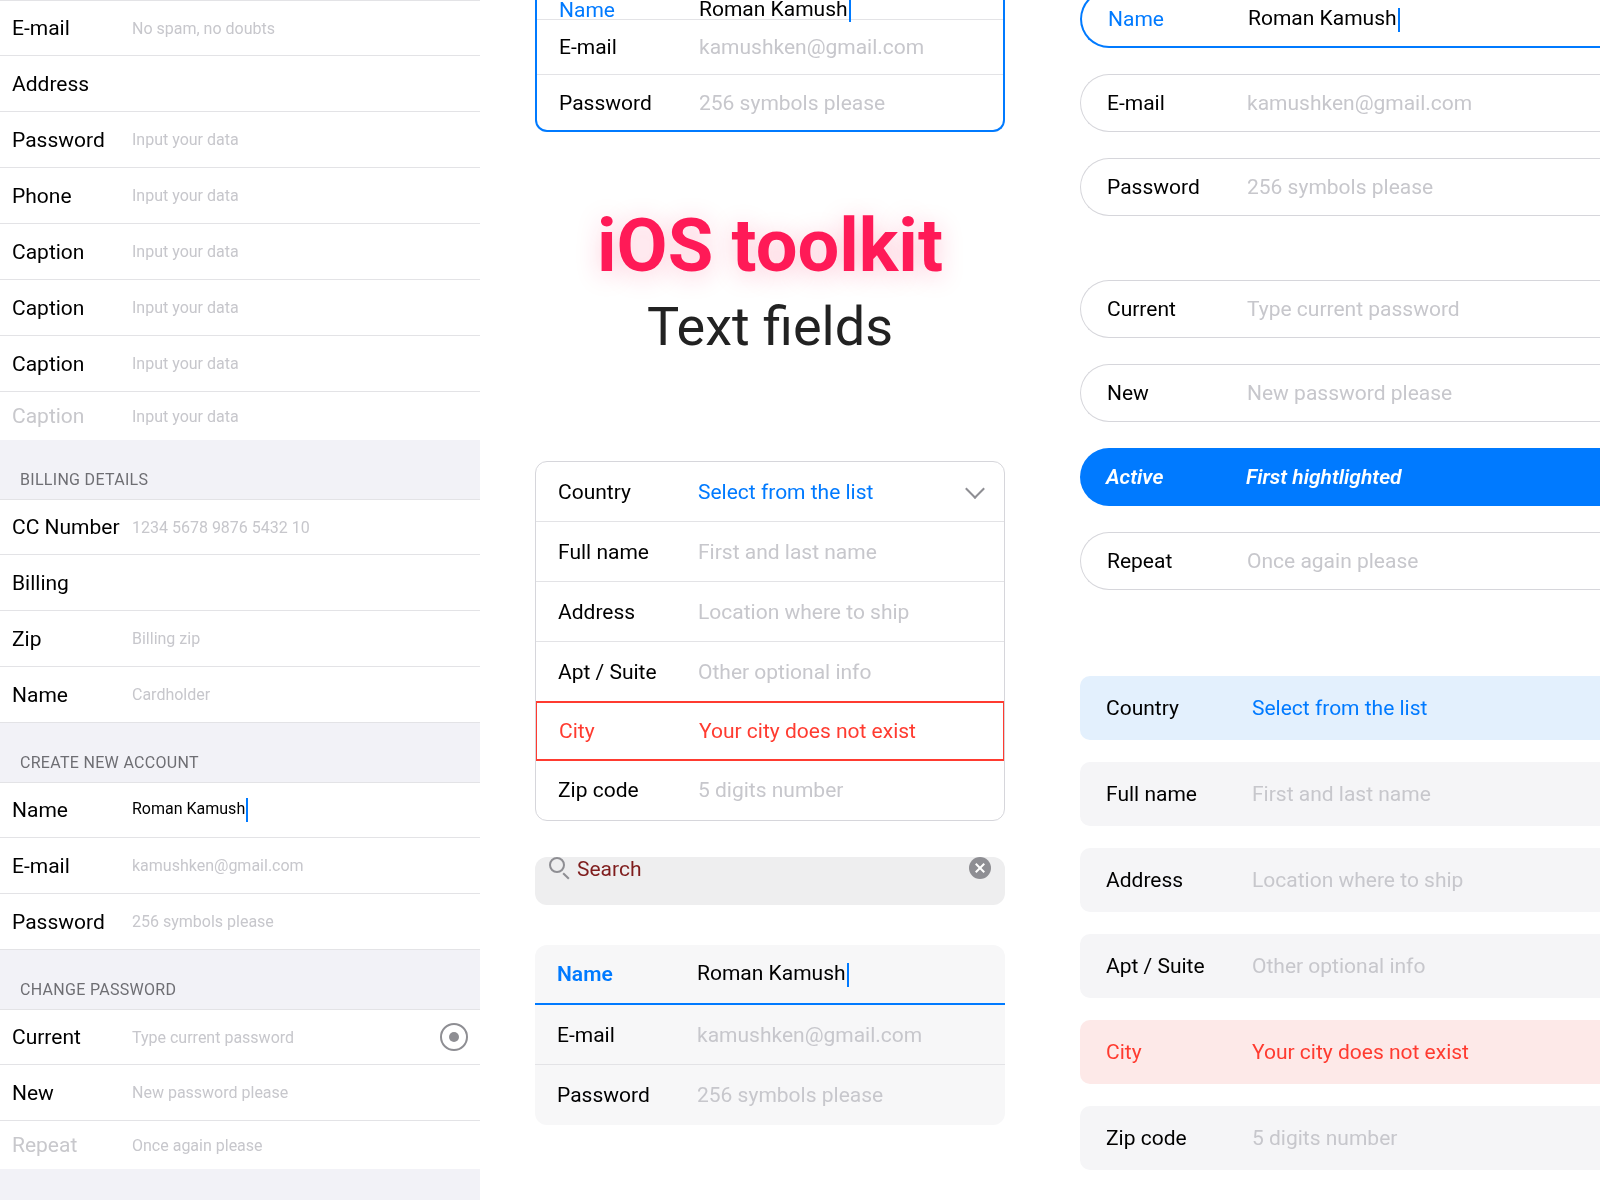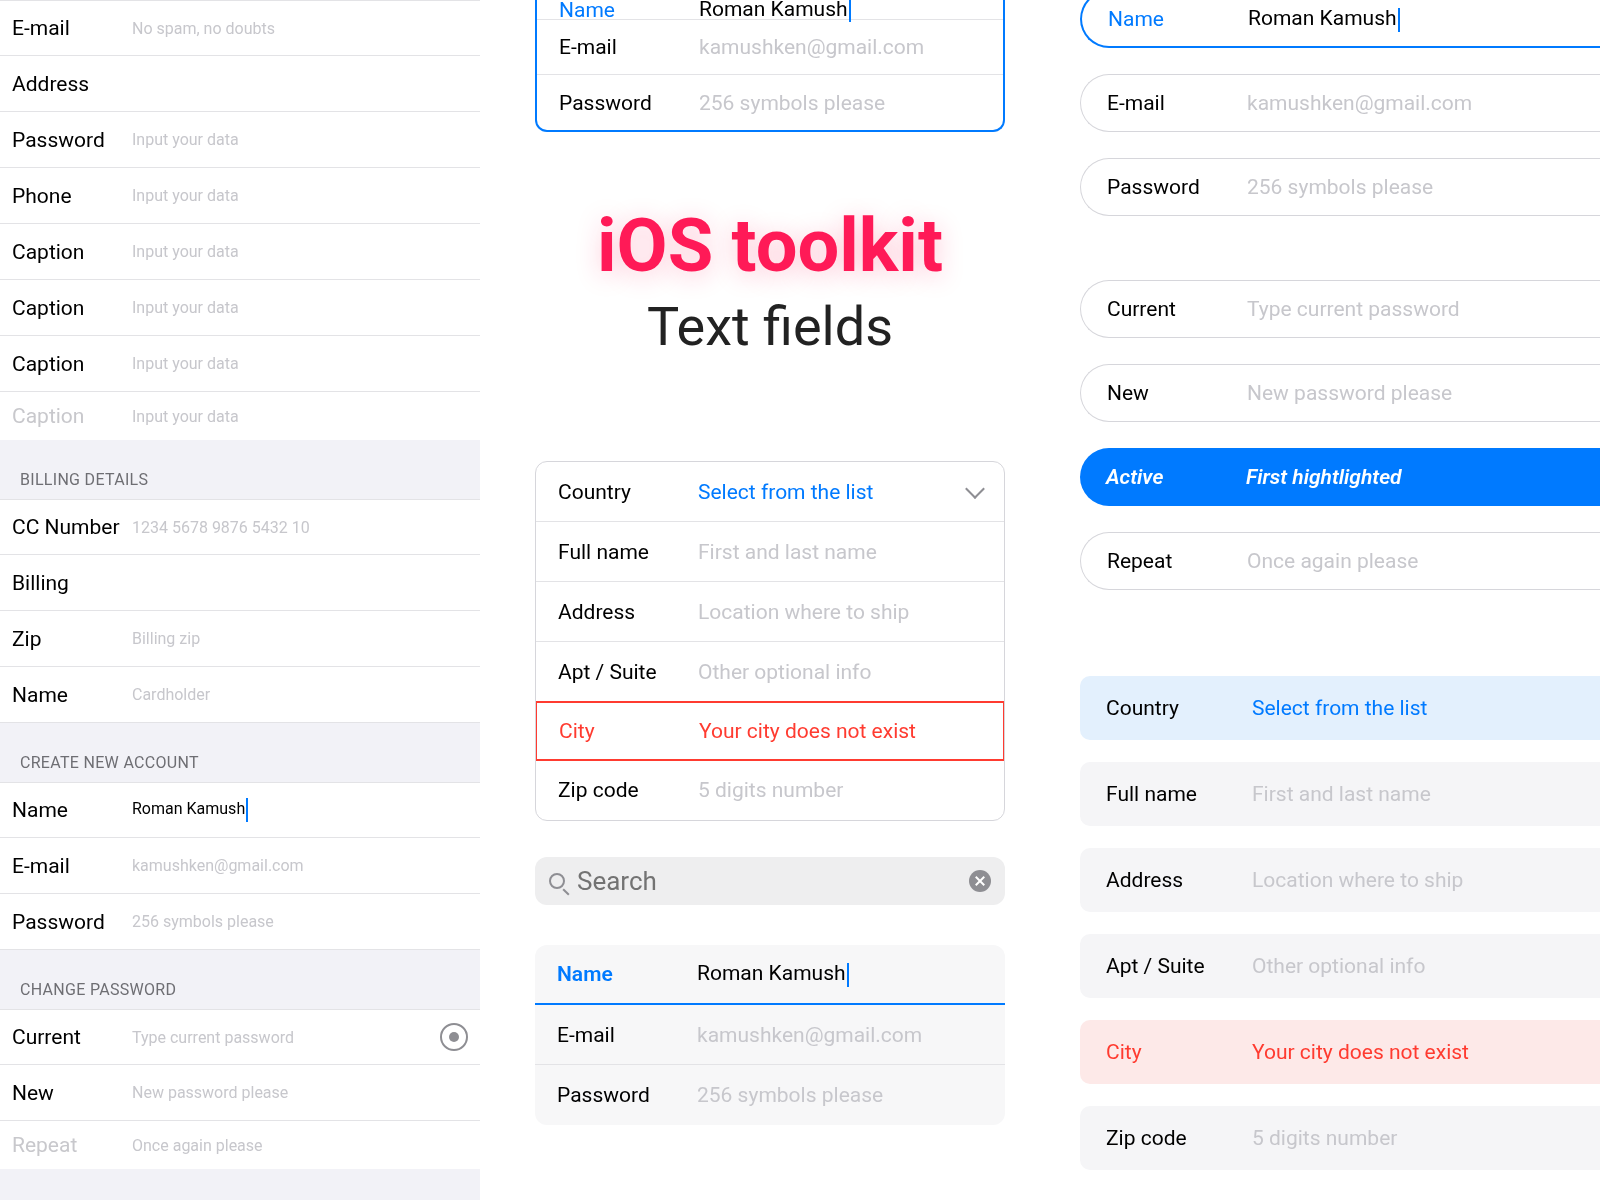--- a/index.html
+++ b/index.html
@@ -74,22 +74,22 @@
   .title-big {
     text-align:center; font-size:74px; font-weight:700;
     color:#ff1a57; margin-top:70px;
     text-shadow:0 4px 24px rgba(255,26,87,0.25);
   }
   .title-sub { text-align:center; font-size:54px; font-weight:400; color:#222; margin-top:6px; margin-bottom:103px;}
 
   .search {
     margin: 36px 55px 0 55px; height:48px;
     background:#eeeeef; border-radius:12px;
-    display:flex; align-items:center; padding:0 14px; gap:12px;
-    font-size:26px; color:#737373;
+    display:flex; align-items:flex-start; padding:0 14px; gap:12px;
+    font-size:21px; color:#7f1d1d;
   }
   .mag {
     width:16px; height:16px; border:2px solid #8e8e93; border-radius:50%;
     position:relative;
   }
   .mag::after{content:''; position:absolute; width:2px; height:8px; background:#8e8e93; transform:rotate(-45deg); top:13px; left:14px;}
   .clear{ width:22px; height:22px; background:#8e8e93; border-radius:50%; position:relative;}
   .clear::before,.clear::after{content:'';position:absolute;width:12px;height:2px;background:#fff;top:10px;left:5px;}
   .clear::before{transform:rotate(45deg);} .clear::after{transform:rotate(-45deg);}
 

